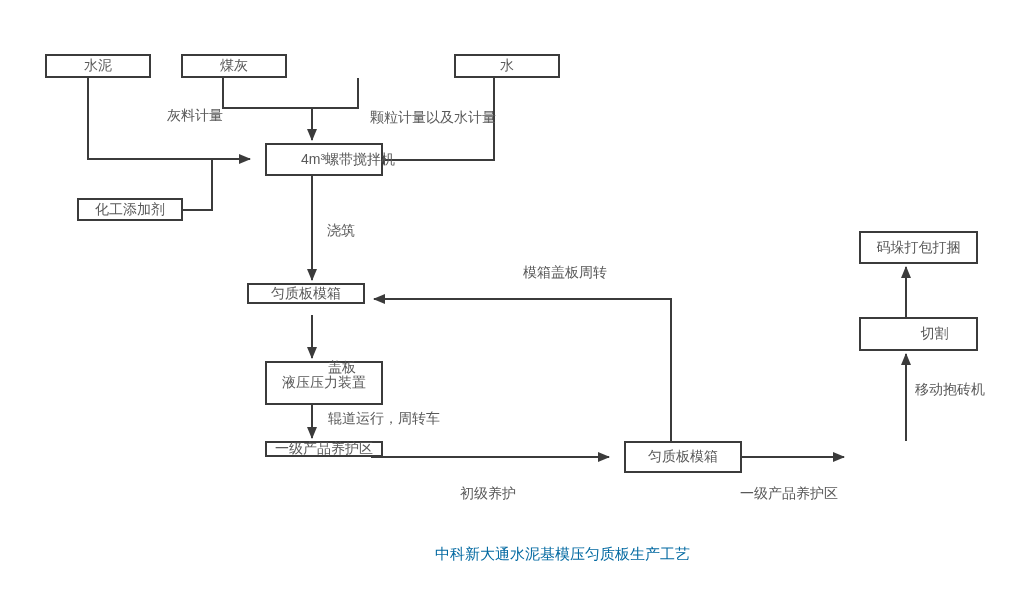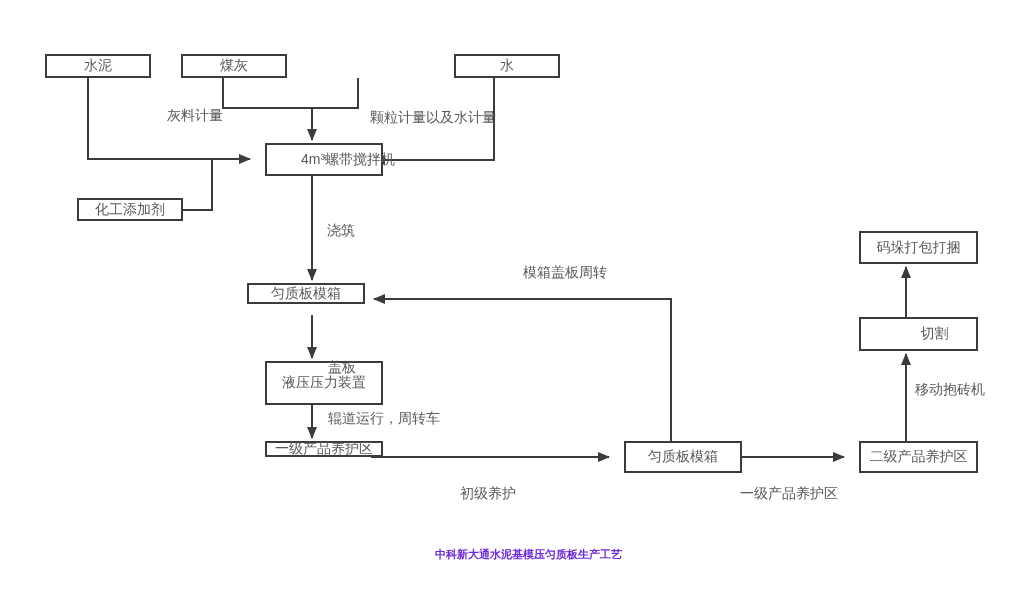--- a/index.html
+++ b/index.html
@@ -11,21 +11,21 @@
   .node{
     position:absolute;box-sizing:border-box;
     border:2px solid #3b3b3b;background:#ffffff;
     display:flex;align-items:center;justify-content:center;
     font-size:14px;color:#595959;white-space:nowrap;margin-left:12px;
   }
   .elabel{
     position:absolute;font-size:14px;color:#595959;white-space:nowrap;line-height:18px;
   }
   .title{
-    position:absolute;font-size:11px;color:#6d28d9;white-space:nowrap;line-height:20px;font-weight:bold;
+    position:absolute;font-size:15px;color:#0369a1;white-space:nowrap;line-height:20px;
   }
 </style>
 </head>
 <body>
 
 <div id="canvas">
 
   <svg id="arrows" width="1021" height="594" viewBox="0 0 1021 594">
     <defs>
       <marker id="ah" markerUnits="userSpaceOnUse" markerWidth="14" markerHeight="14" viewBox="0 0 14 14" refX="12" refY="7" orient="auto">
@@ -51,21 +51,20 @@
 
   <div class="node" style="left:33px;top:54px;width:106px;height:24px;">水泥</div>
   <div class="node" style="left:169px;top:54px;width:106px;height:24px;font-family:Liberation Mono, monospace;">煤灰</div>
   <div class="node" style="left:442px;top:54px;width:106px;height:24px;">水</div>
   <div class="node" style="left:253px;top:143px;width:118px;height:33px;padding-left:48px;">4m³螺带搅拌机</div>
   <div class="node" style="left:65px;top:198px;width:106px;height:23px;text-align:center;">化工添加剂</div>
   <div class="node" style="left:235px;top:283px;width:118px;height:21px;">匀质板模箱</div>
   <div class="node" style="left:253px;top:361px;width:118px;height:44px;">液压压力装置</div>
   <div class="node" style="left:253px;top:441px;width:118px;height:16px;">一级产品养护区</div>
   <div class="node" style="left:612px;top:441px;width:118px;height:32px;">匀质板模箱</div>
-  <div class="node" style="left:847px;top:441px;width:119px;height:32px;">二级产品养护区</div>
   <div class="node" style="left:847px;top:317px;width:119px;height:34px;padding-left:32px;">切割</div>
   <div class="node" style="left:847px;top:231px;width:119px;height:33px;">码垛打包打捆</div>
 
   <span class="elabel" style="left:136px;top:106px;margin-left:31px;">灰料计量</span>
   <span class="elabel" style="left:370px;top:108px;">颗粒计量以及水计量</span>
   <span class="elabel" style="left:327px;top:221px;">浇筑</span>
   <span class="elabel" style="left:523px;top:263px;">模箱盖板周转</span>
   <span class="elabel" style="left:328px;top:329px;margin-top:29px;">盖板</span>
   <span class="elabel" style="left:328px;top:409px;text-align:right;">辊道运行，周转车</span>
   <span class="elabel" style="left:460px;top:484px;">初级养护</span>

